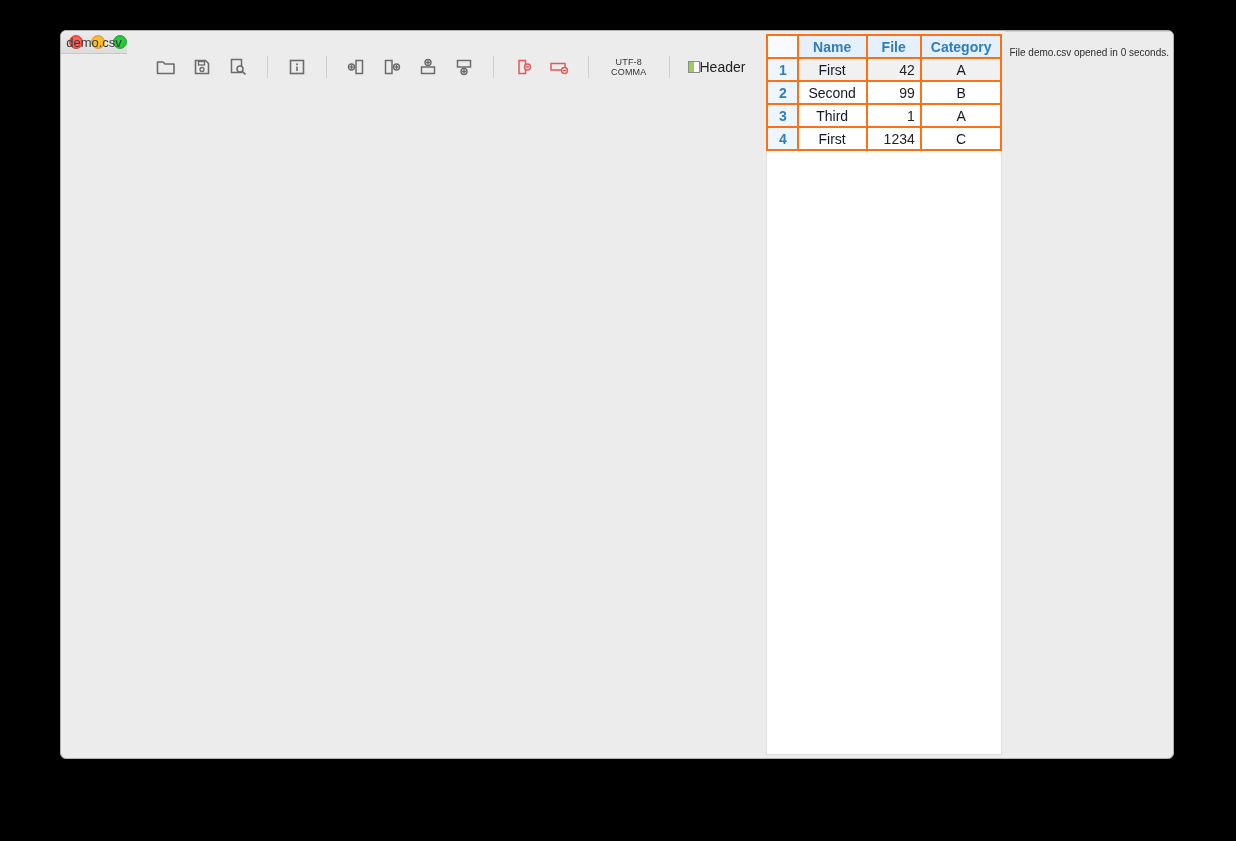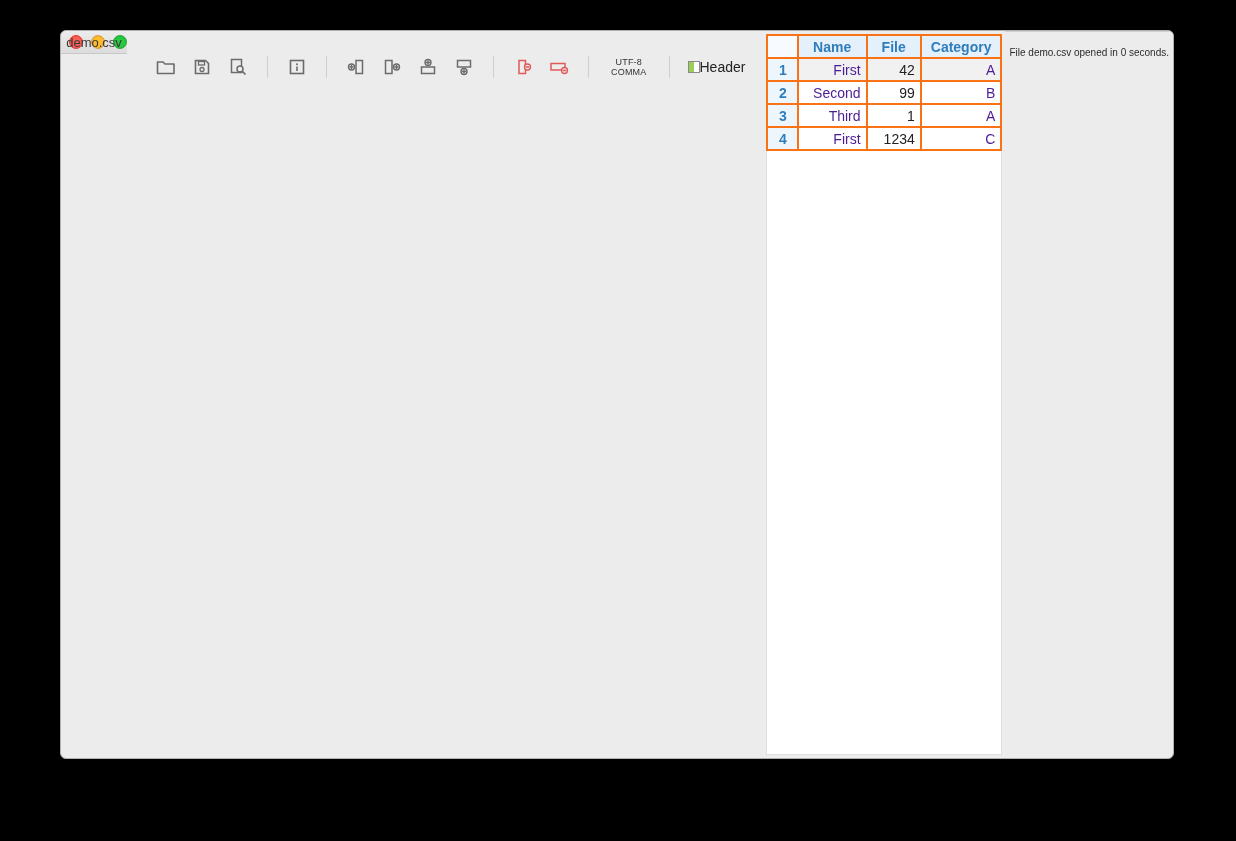--- a/index.html
+++ b/index.html
@@ -121,21 +121,21 @@
   .grid thead th.corner {
     background: #f7fbff;
   }
   .grid td.rownum {
     background: #eef6fd;
     color: #2f7dbb;
     font-weight: 600;
     text-align: right;
     padding-right: 10px;
   }
-  .grid td.text { text-align: right; color:#4c1d95; }
+  .grid td.text { text-align: center; color:#0f172a; }
   .grid td.num  { text-align: right; color:#222; }
   .grid tbody tr.sel td.text,
   .grid tbody tr.sel td.num { background: #f1f1f1; }
   .grid tbody tr.sel td.text:first-of-type { background: #ededed; }
 
   .col-rownum { width: 78px; }
   .col-name   { width: 150px; }
   .col-value  { width: 150px; }
   .col-cat    { width: 150px; }
 

